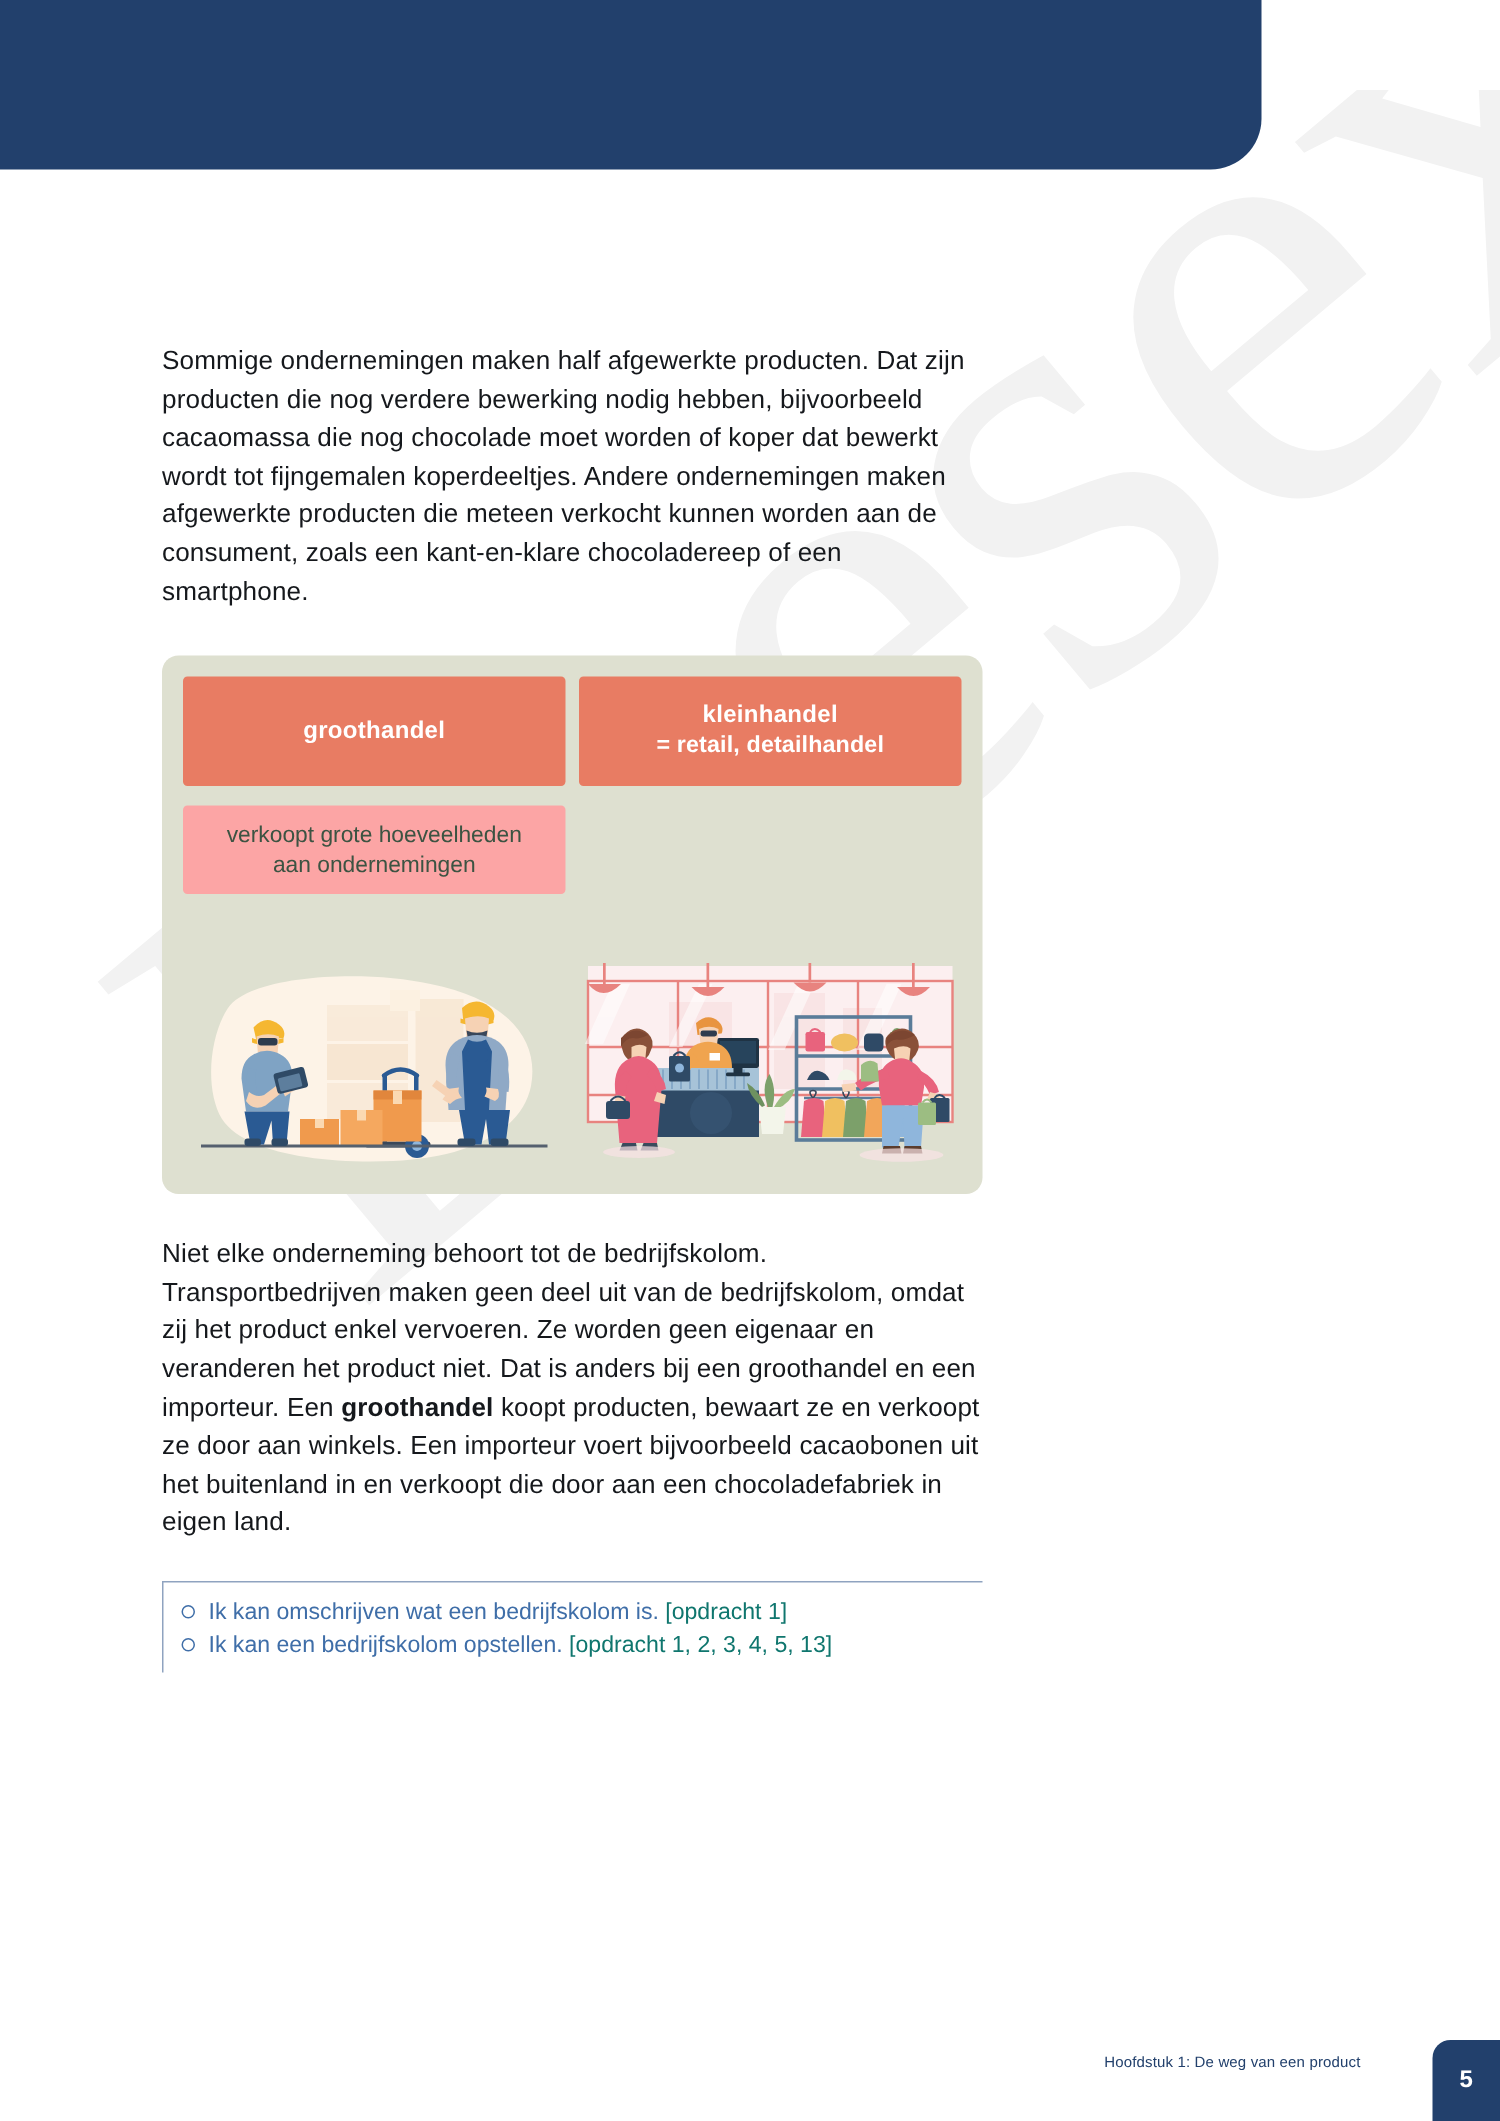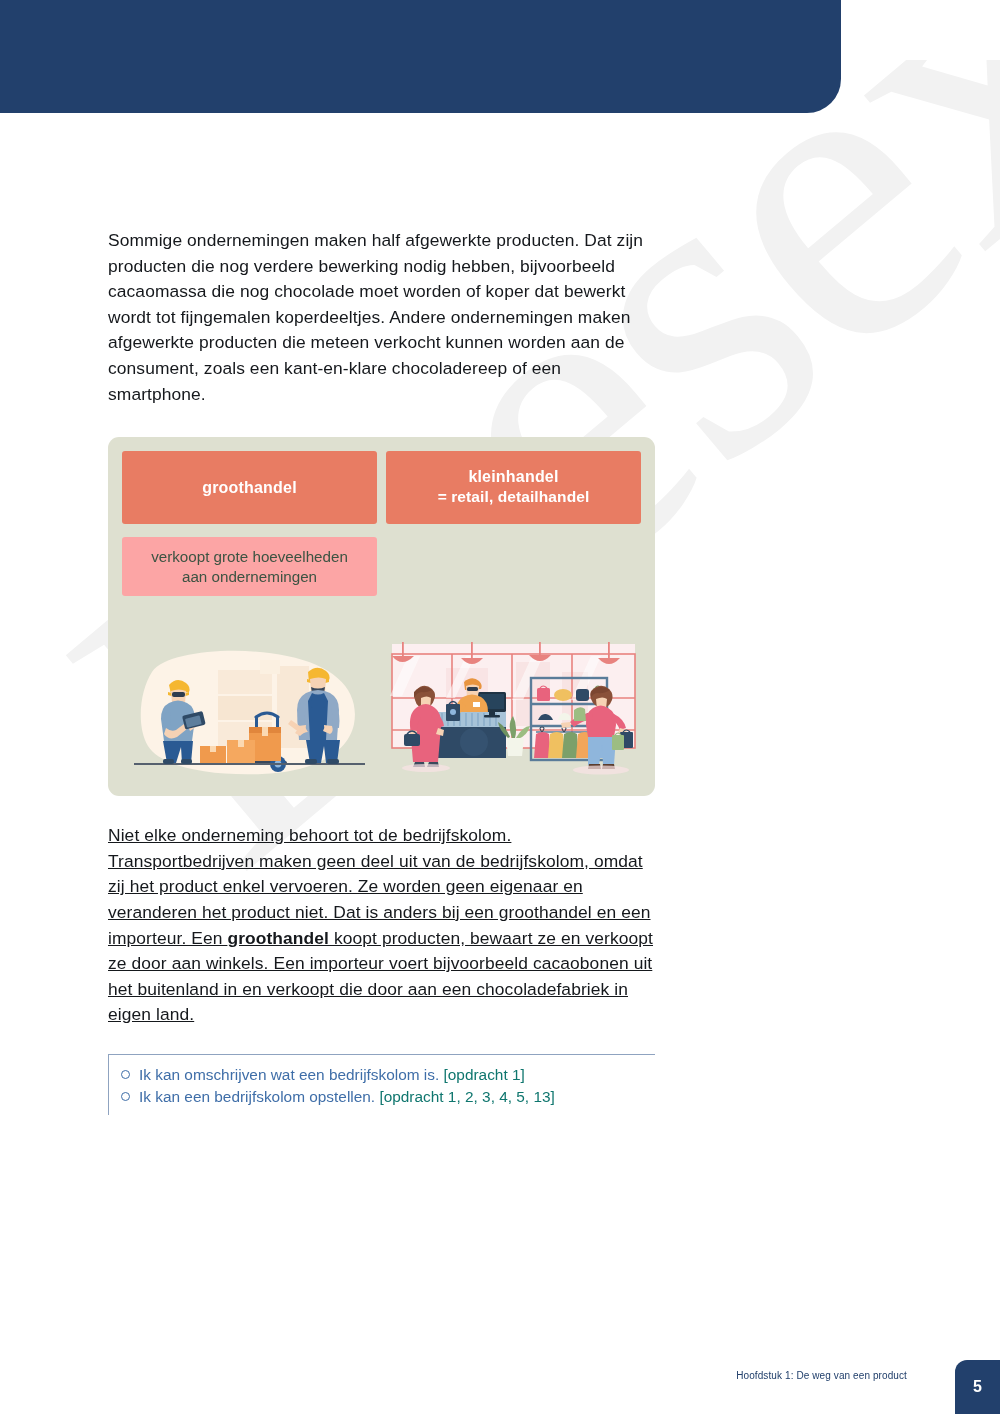--- a/index.html
+++ b/index.html
@@ -52,21 +52,21 @@
   }
 
   .body-par {
     font-size:17.4px;
     line-height:25.6px;
     color:#15181c;
     letter-spacing:0.1px;
   }
   .body-par b { font-weight:bold; }
   #par-intro { width:548px; }
-  #par-second { width:548px; margin-top:27px;text-decoration:underline; }
+  #par-second { width:548px; margin-top:27px; }
 
   
   #diagram {
     position:relative;
     margin-top:30px;
     width:547px; height:359px;
     background:#dee0d0;
     border-radius:11px;
     overflow:hidden;
   }

